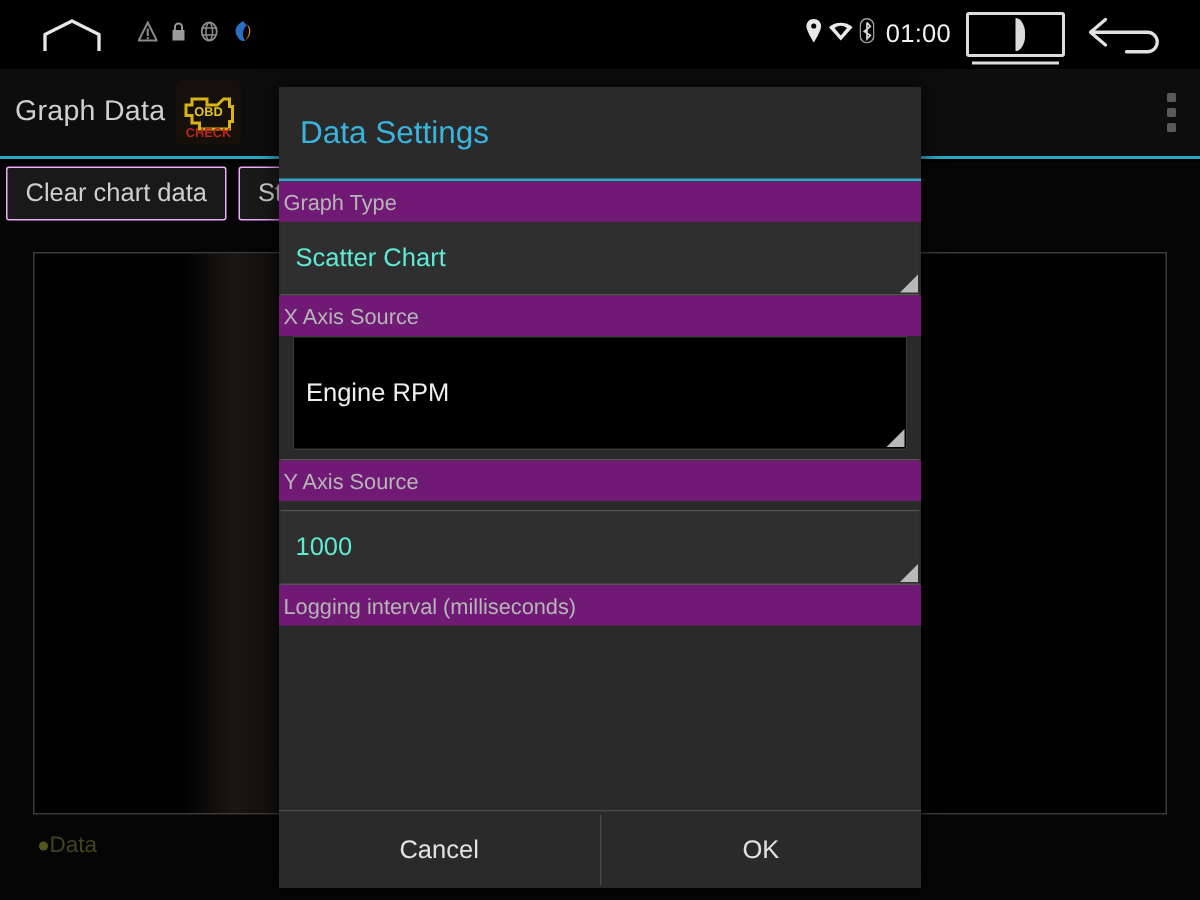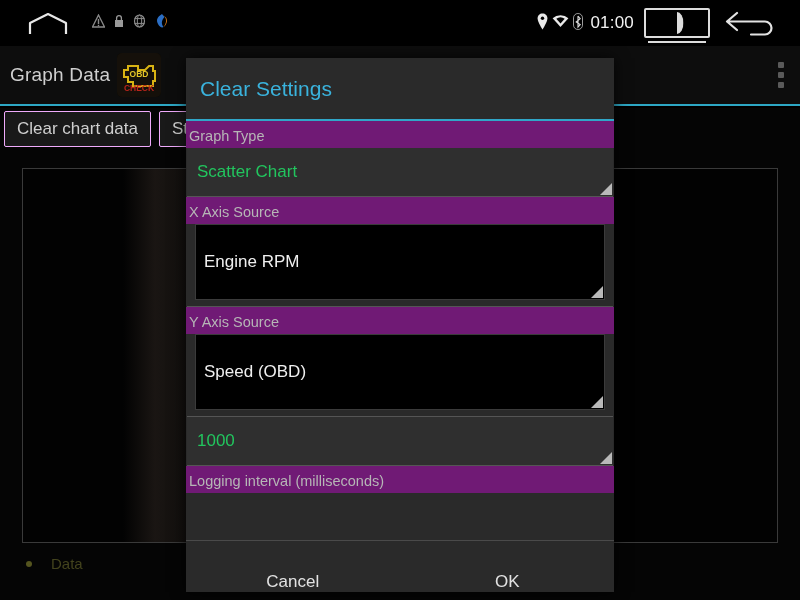--- a/index.html
+++ b/index.html
@@ -165,21 +165,21 @@
     left: 100px; top: 0;
     width: 80px; height: 100%;
     background: linear-gradient(90deg, rgba(26,22,20,0) 0%, rgba(30,25,22,0.85) 40%, rgba(24,20,18,0.5) 100%);
     pointer-events: none;
   }
   #legend {
     position: absolute;
     left: 26px; top: 447px;
     display: flex;
     align-items: center;
-    gap: 19px;
+    gap: 1px;
     color: #43431d;
     font-size: 15px;
   }
   #legend .dot {
     width: 6px; height: 6px;
     border-radius: 50%;
     background: #55551f;
   }
 
   
@@ -223,21 +223,21 @@
   }
   
   .spinner {
     position: relative;
     background: #2f2f2f;
     border-bottom: 1px solid #555;
     margin: 0 1px 0 1px;
     box-sizing: border-box;
   }
   .spinner-value {
-    color: #22c55e;
+    color: #5eead4;
     font-size: 17px;
     padding: 14px 0 14px 10px;
   }
   .corner {
     position: absolute;
     right: 1px;
     bottom: 1px;
     width: 0; height: 0;
     border-style: solid;
     border-width: 0 0 12px 12px;
@@ -261,21 +261,20 @@
     height: 1px;
     background: #555;
     margin: 0 1px;
   }
   #dlg-buttons {
     flex: 0 0 auto;
     height: 51px;
     display: flex;
     border-top: 1px solid #4a4a4a;
     background: #2a2a2a;
-    align-items: flex-end;
   }
   .dlg-btn {
     flex: 1 1 50%;
     display: flex;
     align-items: center;
     justify-content: center;
     color: #e2e2e2;
     font-size: 17px;
     background: #2a2a2a;
   }
@@ -388,21 +387,21 @@
     </div>
     <div id="legend">
       <span class="dot"></span>
       <span>Data</span>
     </div>
   </div>
 
   <div id="dialog">
 
     <div id="dlg-title-wrap">
-      <div id="dlg-title">Clear Settings</div>
+      <div id="dlg-title">Data Settings</div>
     </div>
 
     <div id="dlg-body">
 
       <div class="field">
         <div class="field-label">Graph Type</div>
         <div class="spinner">
           <div class="spinner-value">Scatter Chart</div>
           <span class="corner"></span>
         </div>
@@ -412,24 +411,20 @@
         <div class="field-label">X Axis Source</div>
         <div class="listbox">
           <div class="listbox-item">Engine RPM</div>
           <span class="corner"></span>
         </div>
         <div class="underline-sep" style="margin-top:6px;"></div>
       </div>
 
       <div class="field">
         <div class="field-label">Y Axis Source</div>
-        <div class="listbox">
-          <div class="listbox-item">Speed (OBD)</div>
-          <span class="corner"></span>
-        </div>
         <div class="underline-sep" style="margin-top:6px;"></div>
       </div>
 
       <div class="field">
         <div class="spinner">
           <div class="spinner-value">1000</div>
           <span class="corner"></span>
         </div>
       </div>
 

